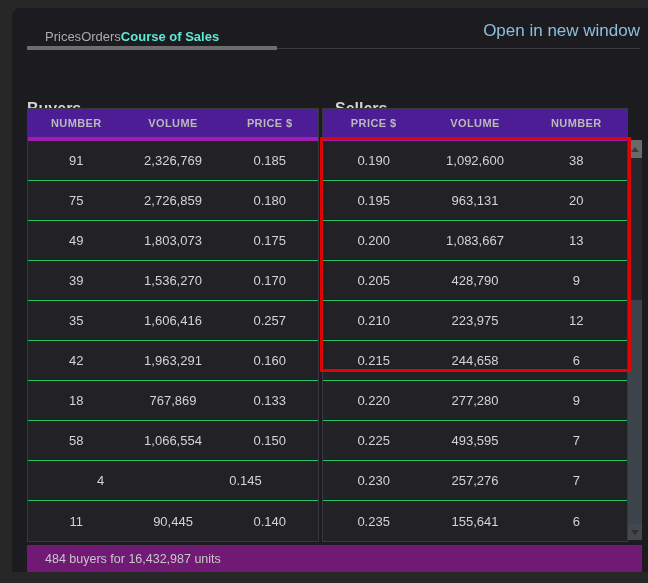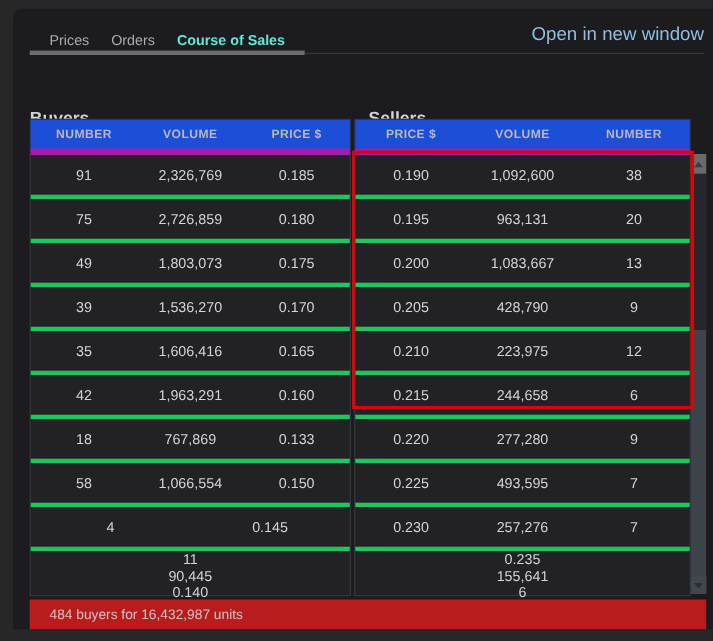--- a/index.html
+++ b/index.html
@@ -9,43 +9,43 @@
     font-family:"Liberation Sans", sans-serif;
     position:relative;
     overflow:hidden;
   }
   .panel {
     position:absolute; left:12px; top:8px; width:636px; height:564px;
     background:#1b1b20; border-radius:8px 0 0 0;
   }
 
   
-  .tabbar { position:absolute; left:33px; top:21px; display:flex; gap:20px; }
+  .tabbar { position:absolute; left:33px; top:21px; display:flex; }
   .tab { font-size:13px; color:#ababab; cursor:pointer; }
   .tab.active { color:#5eead4; font-weight:bold; }
   .tab-underline-thick { position:absolute; left:15px; top:38px; width:250px; height:4px; background:#6d6d6d; }
   .tab-underline-thin  { position:absolute; left:265px; top:40px; width:363px; height:1px; background:#3b3b3f; }
   .open-link { position:absolute; right:8px; top:13px; font-size:17px; color:#8ebfdd; cursor:pointer; }
 
   
   .section-heading { position:absolute; top:62px; font-size:16px; font-weight:bold; color:#d3d3d3;margin-top:30px; }
   .heading-buyers { left:15px; }
   .heading-sellers { left:323px; }
 
   
   .table { position:absolute; top:100px; border:1px solid #38383e; background:#212126; }
   .table-buyers  { left:15px;  width:292px; }
   .table-sellers { left:310px; width:306px; }
-  .thead { display:flex; height:32px; border-bottom:6px solid #a21caf; background:#1d4ed8; }
+  .thead { display:flex; height:32px; border-bottom:4px solid #a21caf; background:#4c1d95; }
   .thead .hcell {
     flex:1; display:flex; align-items:center; justify-content:center;
     font-size:11px; font-weight:bold; letter-spacing:.4px; color:#b9b9b9;
   }
-  .trow { display:flex; height:40px; border-bottom:4px solid #22c55e; }
-  .trow:last-child { border-bottom:none;flex-direction:column; }
+  .trow { display:flex; height:40px; border-bottom:1px solid #22c55e; }
+  .trow:last-child { border-bottom:none; }
   .cell {
     flex:1; display:flex; align-items:center; justify-content:center;
     font-size:13px; color:#d4d4d4;
   }
 
   
   .scrollbar {
     position:absolute; left:616px; top:132px; width:14px; height:400px;
     background:#3d434b;
   }
@@ -58,21 +58,21 @@
 
   
   .highlight-rect {
     position:absolute; left:308px; top:129px; width:311px; height:235px;
     border:3px solid #df0404; pointer-events:none; z-index:5;
   }
 
   
   .footerbar {
     position:absolute; left:15px; top:537px; width:615px; height:27px;
-    background:#b91c1c; display:flex; align-items:center; justify-content:space-between;
+    background:#701a75; display:flex; align-items:center; justify-content:space-between;
     padding:0 20px 0 18px;
   }
   .footer-text { font-size:12.5px; color:#c8c8c8; }
 </style>
 </head>
 <body>
 
 <div class="panel">
 
   <div class="tabbar">
@@ -110,21 +110,21 @@
           <div class="cell">0.175</div>
         </div>
         <div class="trow">
           <div class="cell">39</div>
           <div class="cell">1,536,270</div>
           <div class="cell">0.170</div>
         </div>
         <div class="trow">
           <div class="cell">35</div>
           <div class="cell">1,606,416</div>
-          <div class="cell">0.165</div>
+          <div class="cell">0.257</div>
         </div>
         <div class="trow">
           <div class="cell">42</div>
           <div class="cell">1,963,291</div>
           <div class="cell">0.160</div>
         </div>
         <div class="trow">
           <div class="cell">18</div>
           <div class="cell">767,869</div>
           <div class="cell">0.133</div>

